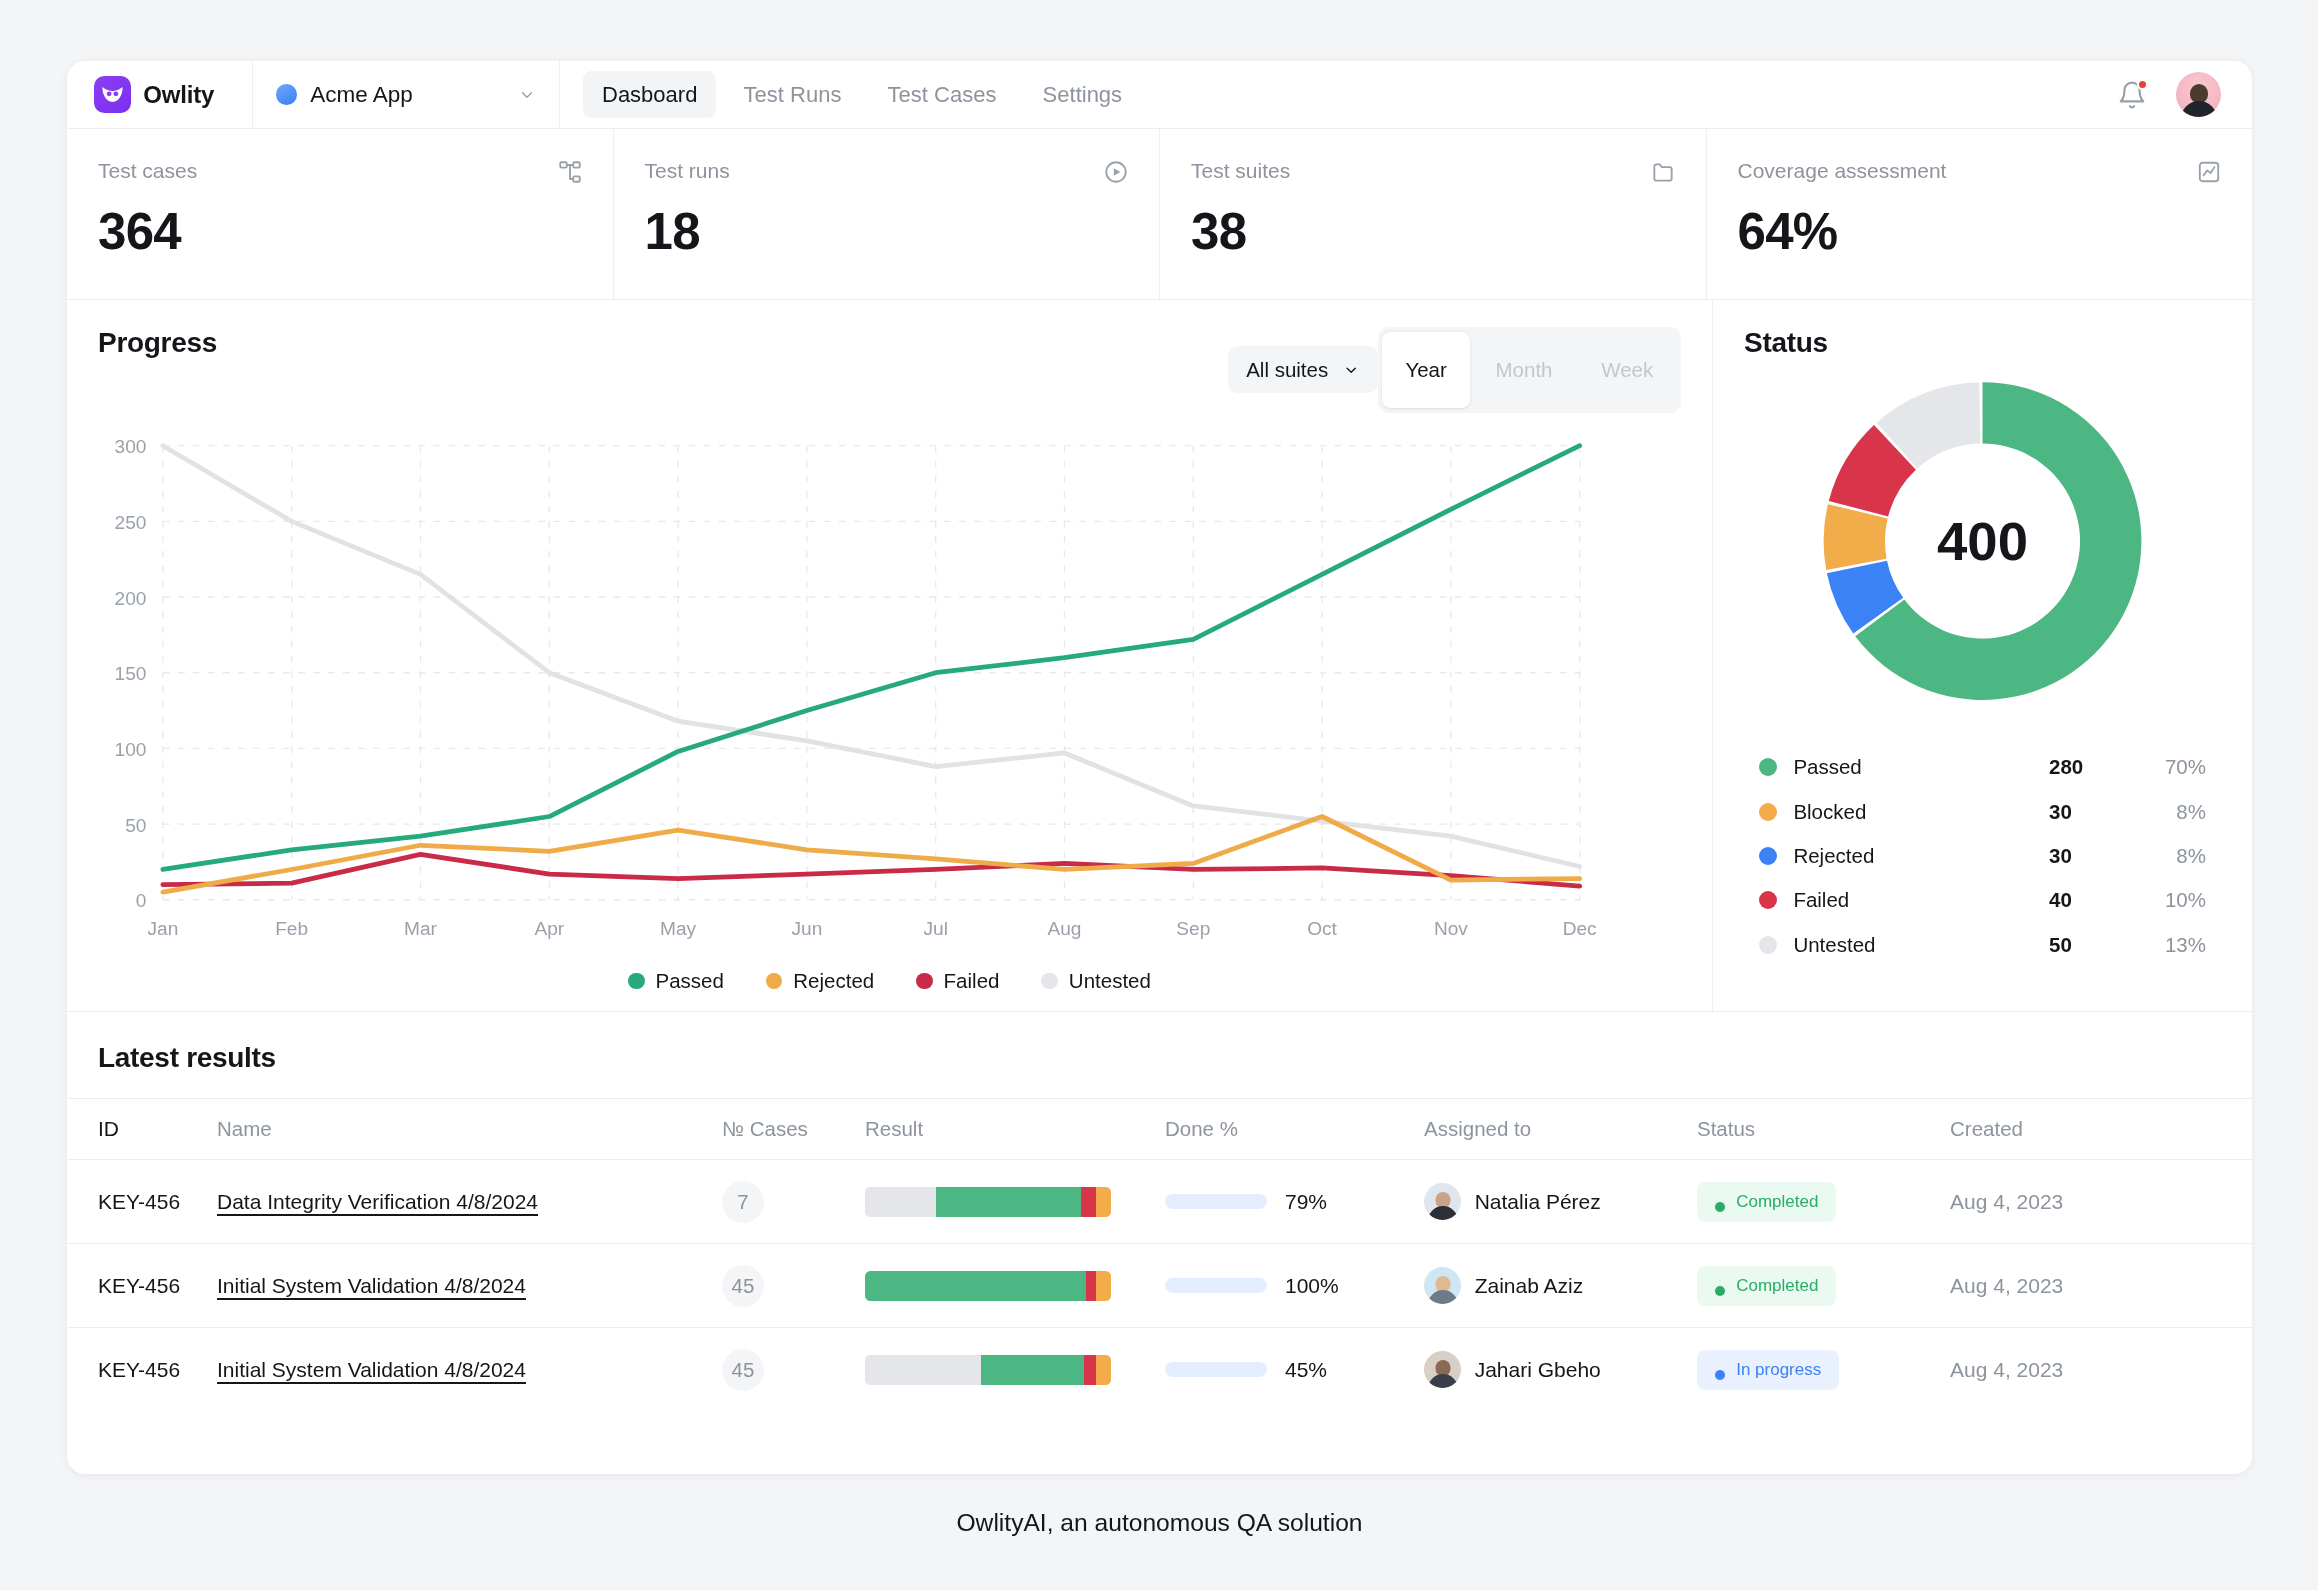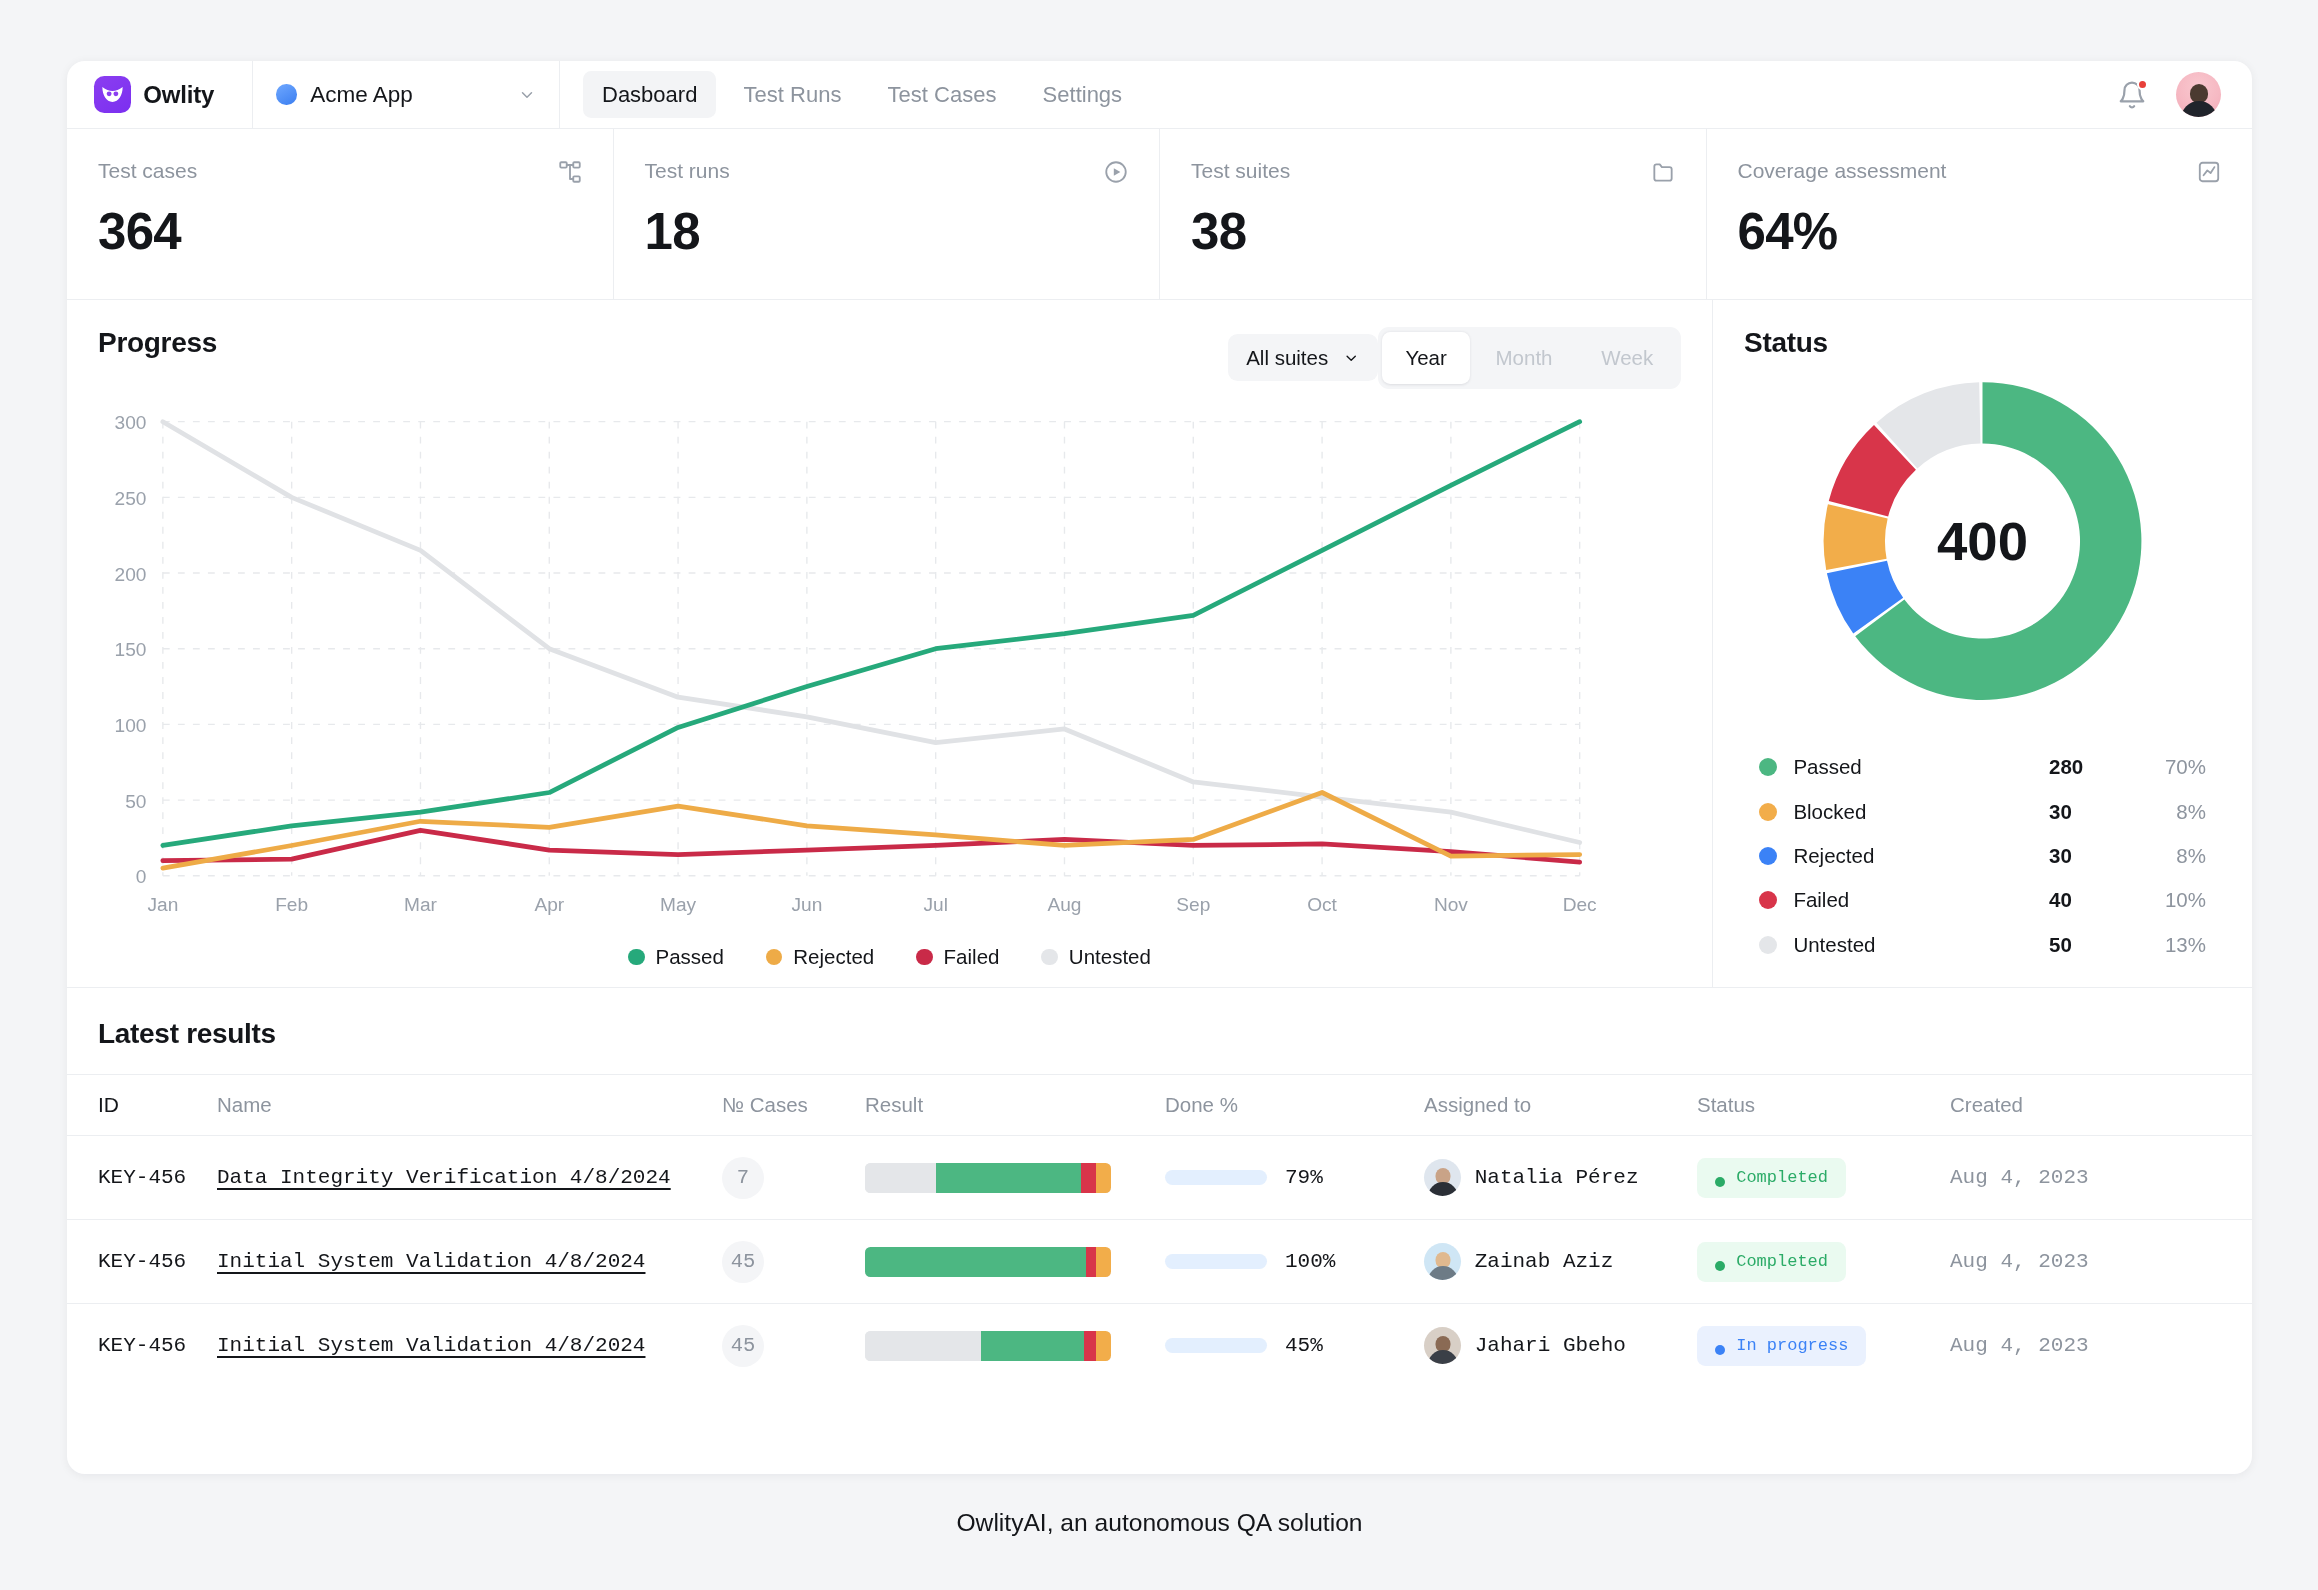--- a/index.html
+++ b/index.html
@@ -63,21 +63,21 @@
   
   .band { display: flex; border-bottom: 0.7px solid #eceef1; }
   .progress-panel { flex: 1; padding: 27px 31px 18px 31px; border-right: 0.7px solid #eceef1; }
   .panel-head { display: flex; align-items: flex-start; justify-content: space-between; }
   .panel-title { font-size: 28px; font-weight: 700; color: #14161a; letter-spacing: -0.3px; }
   .panel-tools { display: flex; align-items: center; }
   .suites-select { display: flex; align-items: center; gap: 15px; background: #f4f5f7;
                    border-radius: 9.6px; padding: 11.6px 18px; cursor: pointer; }
   .suites-select span { font-size: 20.5px; color: #14161a; }
   .seg { display: flex; background: #f4f5f7; border-radius: 11px; padding: 4.8px; gap: 2.7px; }
-  .seg-item { font-size: 20.5px; color: #c2c7ce; padding: 14px 23px; border-radius: 8.2px; cursor: pointer; }
+  .seg-item { font-size: 20.5px; color: #c2c7ce; padding: 26px 23px; border-radius: 8.2px; cursor: pointer; }
   .seg-item.active { color: #14161a; background: #ffffff; font-weight: 500;
                      box-shadow: 0 0.7px 2.7px rgba(16,24,40,.10); }
 
   .chart-area { margin-top: 12.3px; position: relative; height: 533px; }
   .chart-legend { display: flex; justify-content: center; gap: 42px; margin-top: 11px; }
   .lg { display: flex; align-items: center; gap: 11px; }
   .lg-dot { width: 16.4px; height: 16.4px; border-radius: 50%; flex: none; }
   .lg-label { font-size: 20.5px; color: #14161a; }
 
   .status-panel { width: 539px; padding: 27px 31px 18px 31px; }
@@ -89,21 +89,21 @@
   .st-count { font-size: 20.5px; color: #14161a; font-weight: 600; width: 82px; }
   .st-pct { font-size: 20.5px; color: #8d949e; width: 75px; text-align: right; }
 
   
   .results { padding: 30px 0 0 0; }
   .results-title { font-size: 28px; font-weight: 700; color: #14161a; padding: 0 31px 24.6px 31px;
                    letter-spacing: -0.3px; }
   table { width: 100%; border-collapse: collapse; }
   thead th { text-align: left; font-size: 20.5px; font-weight: 400; color: #8d949e;
              padding: 18px 0; border-top: 0.7px solid #eceef1; border-bottom: 0.7px solid #eceef1; }
-  tbody td { padding: 20.5px 0; border-bottom: 0.7px solid #eceef1; vertical-align: middle; font-family: Liberation Mono, monospace; }
+  tbody td { padding: 20.5px 0; border-bottom: 0.7px solid #eceef1; vertical-align: middle; }
   tbody tr:last-child td { border-bottom: none; }
   .c-id { width: 150px; padding-left: 31px !important; font-size: 21px; color: #14161a; }
   .c-name { width: 505px; }
   .c-cases { width: 143px; }
   .c-result { width: 300px; }
   .c-done { width: 259px; }
   .c-assign { width: 273px; }
   .c-status { width: 253px; }
   .c-created { padding-right: 31px !important; }
 

